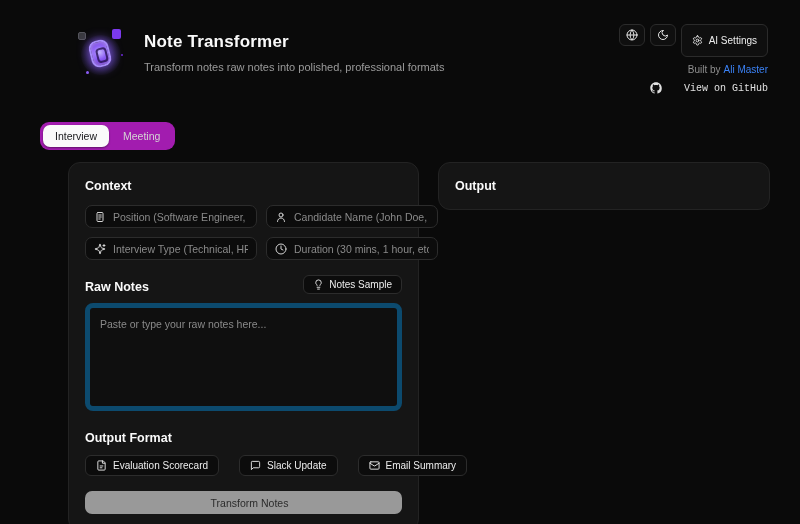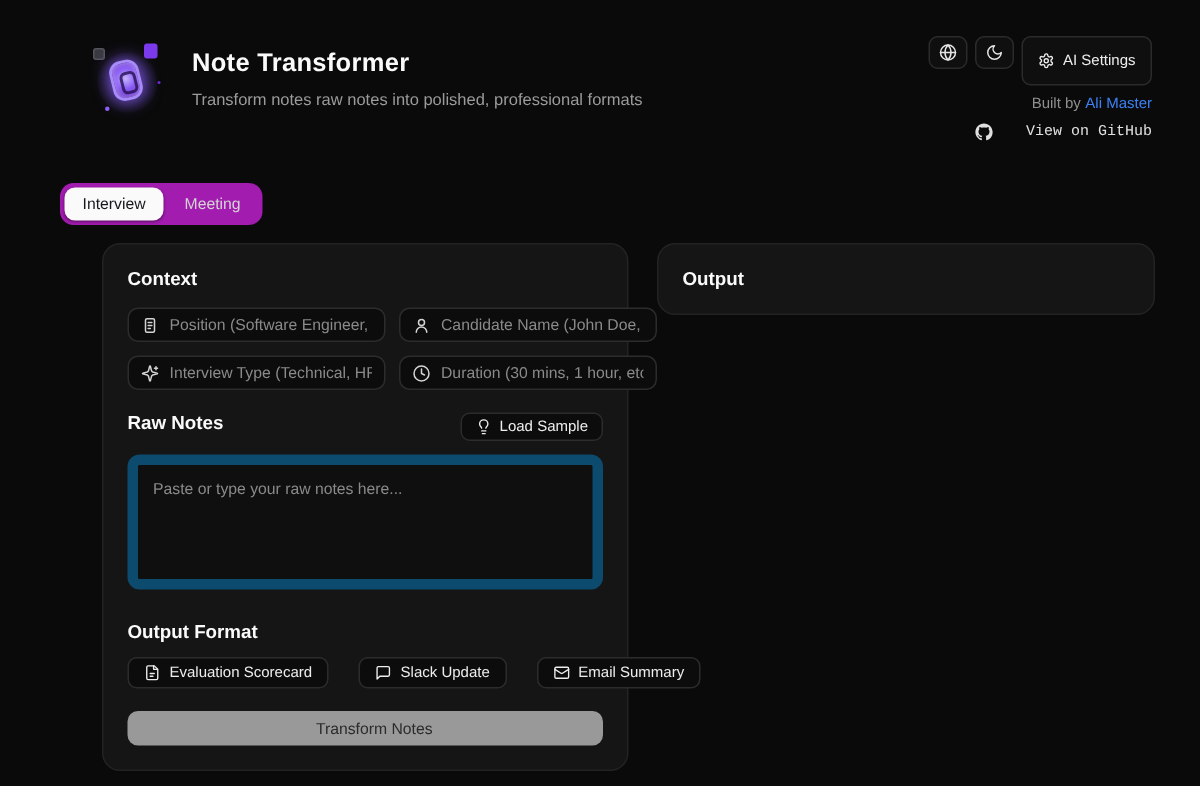--- a/index.html
+++ b/index.html
@@ -12,20 +12,21 @@
     -webkit-font-smoothing: antialiased;
   }
   svg { display: block; }
 
   
   .header {
     display: flex;
     justify-content: space-between;
     align-items: flex-start;
     padding: 24px 32px 0 56px;
+    margin-left: 16px;
   }
   .header-left { display: flex; align-items: flex-start; gap: 14px; }
 
   .logo {
     position: relative;
     width: 58px; height: 58px;
     flex: 0 0 auto;
   }
   .logo .glow {
     position: absolute; left: 50%; top: 54%;
@@ -134,32 +135,32 @@
     flex: 1; min-width: 0;
     background: transparent; border: none; outline: none;
     color: #e5e5e5; font-size: 10.5px;
     font-family: "Liberation Sans", sans-serif;
   }
   .field input::placeholder, textarea::placeholder { color: #8a8a8a; }
 
   
   .raw-notes-head {
     margin-top: 15px; margin-bottom: 9px;
-    display: flex; align-items: flex-start; justify-content: space-between;
+    display: flex; align-items: flex-end; justify-content: space-between;
   }
   .load-sample-btn {
     display: flex; align-items: center; gap: 5px;
     height: 19px; padding: 0 9px;
     background: #0c0c0c; border: 1px solid #2c2c2c; border-radius: 6px;
     color: #ededed; font-size: 10px; cursor: pointer;
     font-family: "Liberation Sans", sans-serif;
   }
   .notes-textarea {
-    width: 100%; height: 90px;
-    background: #0f0f0f; border: 7px solid #0c4a6e; border-radius: 8px;
+    width: 100%; height: 108px;
+    background: #0f0f0f; border: 5px solid #0c4a6e; border-radius: 8px;
     padding: 9px 10px; resize: none; outline: none;
     color: #e5e5e5; font-size: 10.5px; line-height: 1.4;
     font-family: "Liberation Sans", sans-serif;
   }
 
   
   .format-heading { margin-top: 16px; }
   .format-row { margin-top: 10px; display: flex; gap: 20px; }
   .format-btn {
     display: flex; align-items: center; gap: 6px;
@@ -308,21 +309,21 @@
     <div class="raw-notes-head">
       <div class="section-heading">Raw Notes</div>
       <button class="load-sample-btn">
         <span>
           <svg width="11" height="11" viewBox="0 0 24 24" fill="none" stroke="currentColor" stroke-width="2" stroke-linecap="round" stroke-linejoin="round">
               <path d="M15 14c.2-1 .7-1.7 1.5-2.5 1-.9 1.5-2.2 1.5-3.5A6 6 0 0 0 6 8c0 1 .2 2.2 1.5 3.5.7.7 1.3 1.5 1.5 2.5"></path>
               <path d="M9 18h6"></path>
               <path d="M10 22h4"></path>
             </svg>
         </span>
-        <span>Load Sample</span>
+        <span>Notes Sample</span>
       </button>
     </div>
 
     <textarea class="notes-textarea" placeholder="Paste or type your raw notes here..." style=""></textarea>
 
     <div class="section-heading format-heading">Output Format</div>
     <div class="format-row">
       <button class="format-btn">
         <span>
           <svg width="11" height="11" viewBox="0 0 24 24" fill="none" stroke="currentColor" stroke-width="2" stroke-linecap="round" stroke-linejoin="round">

